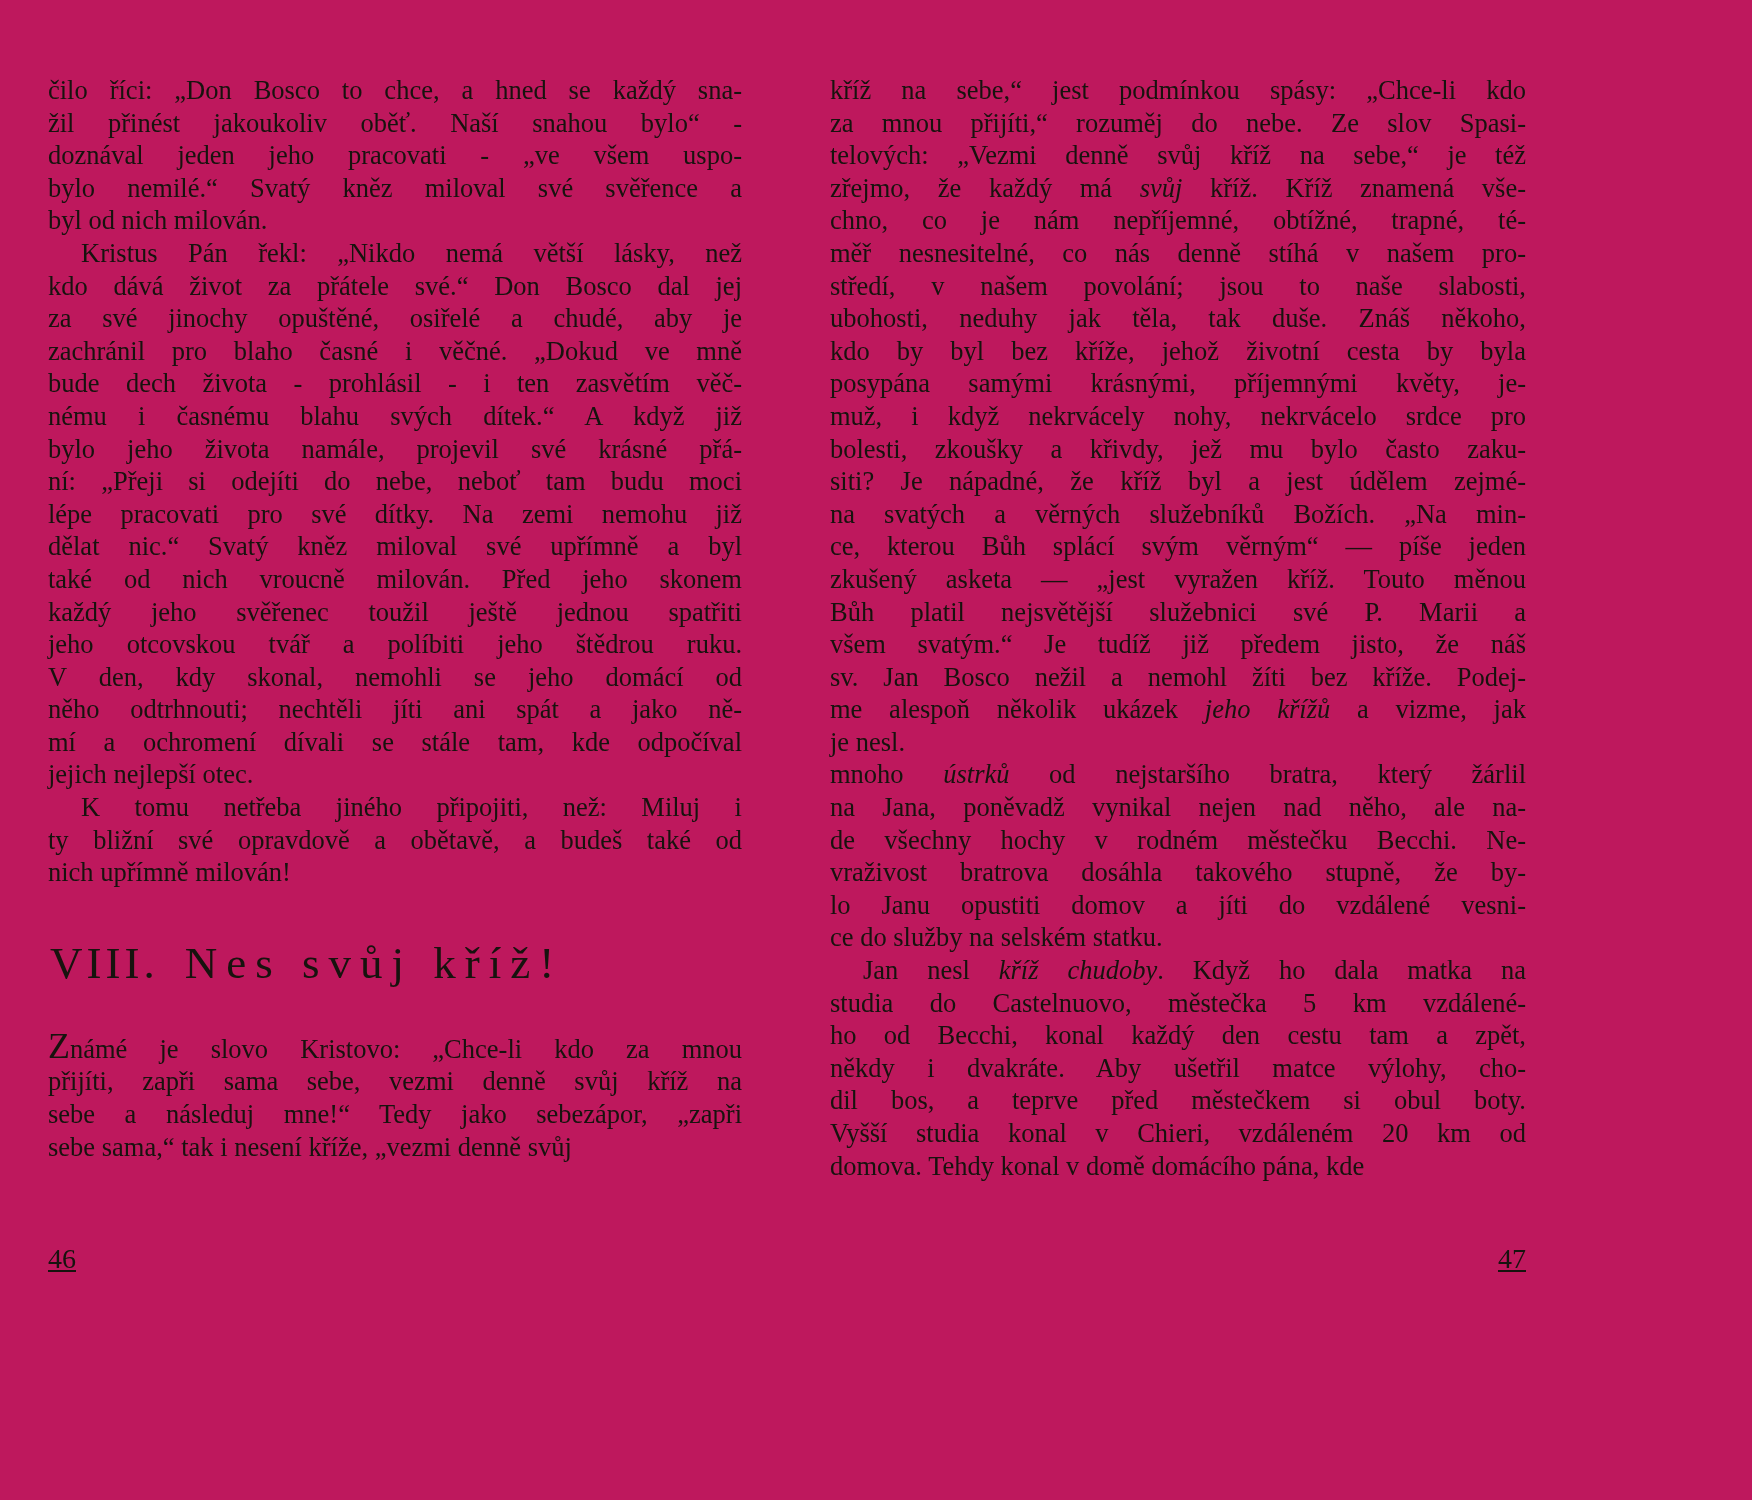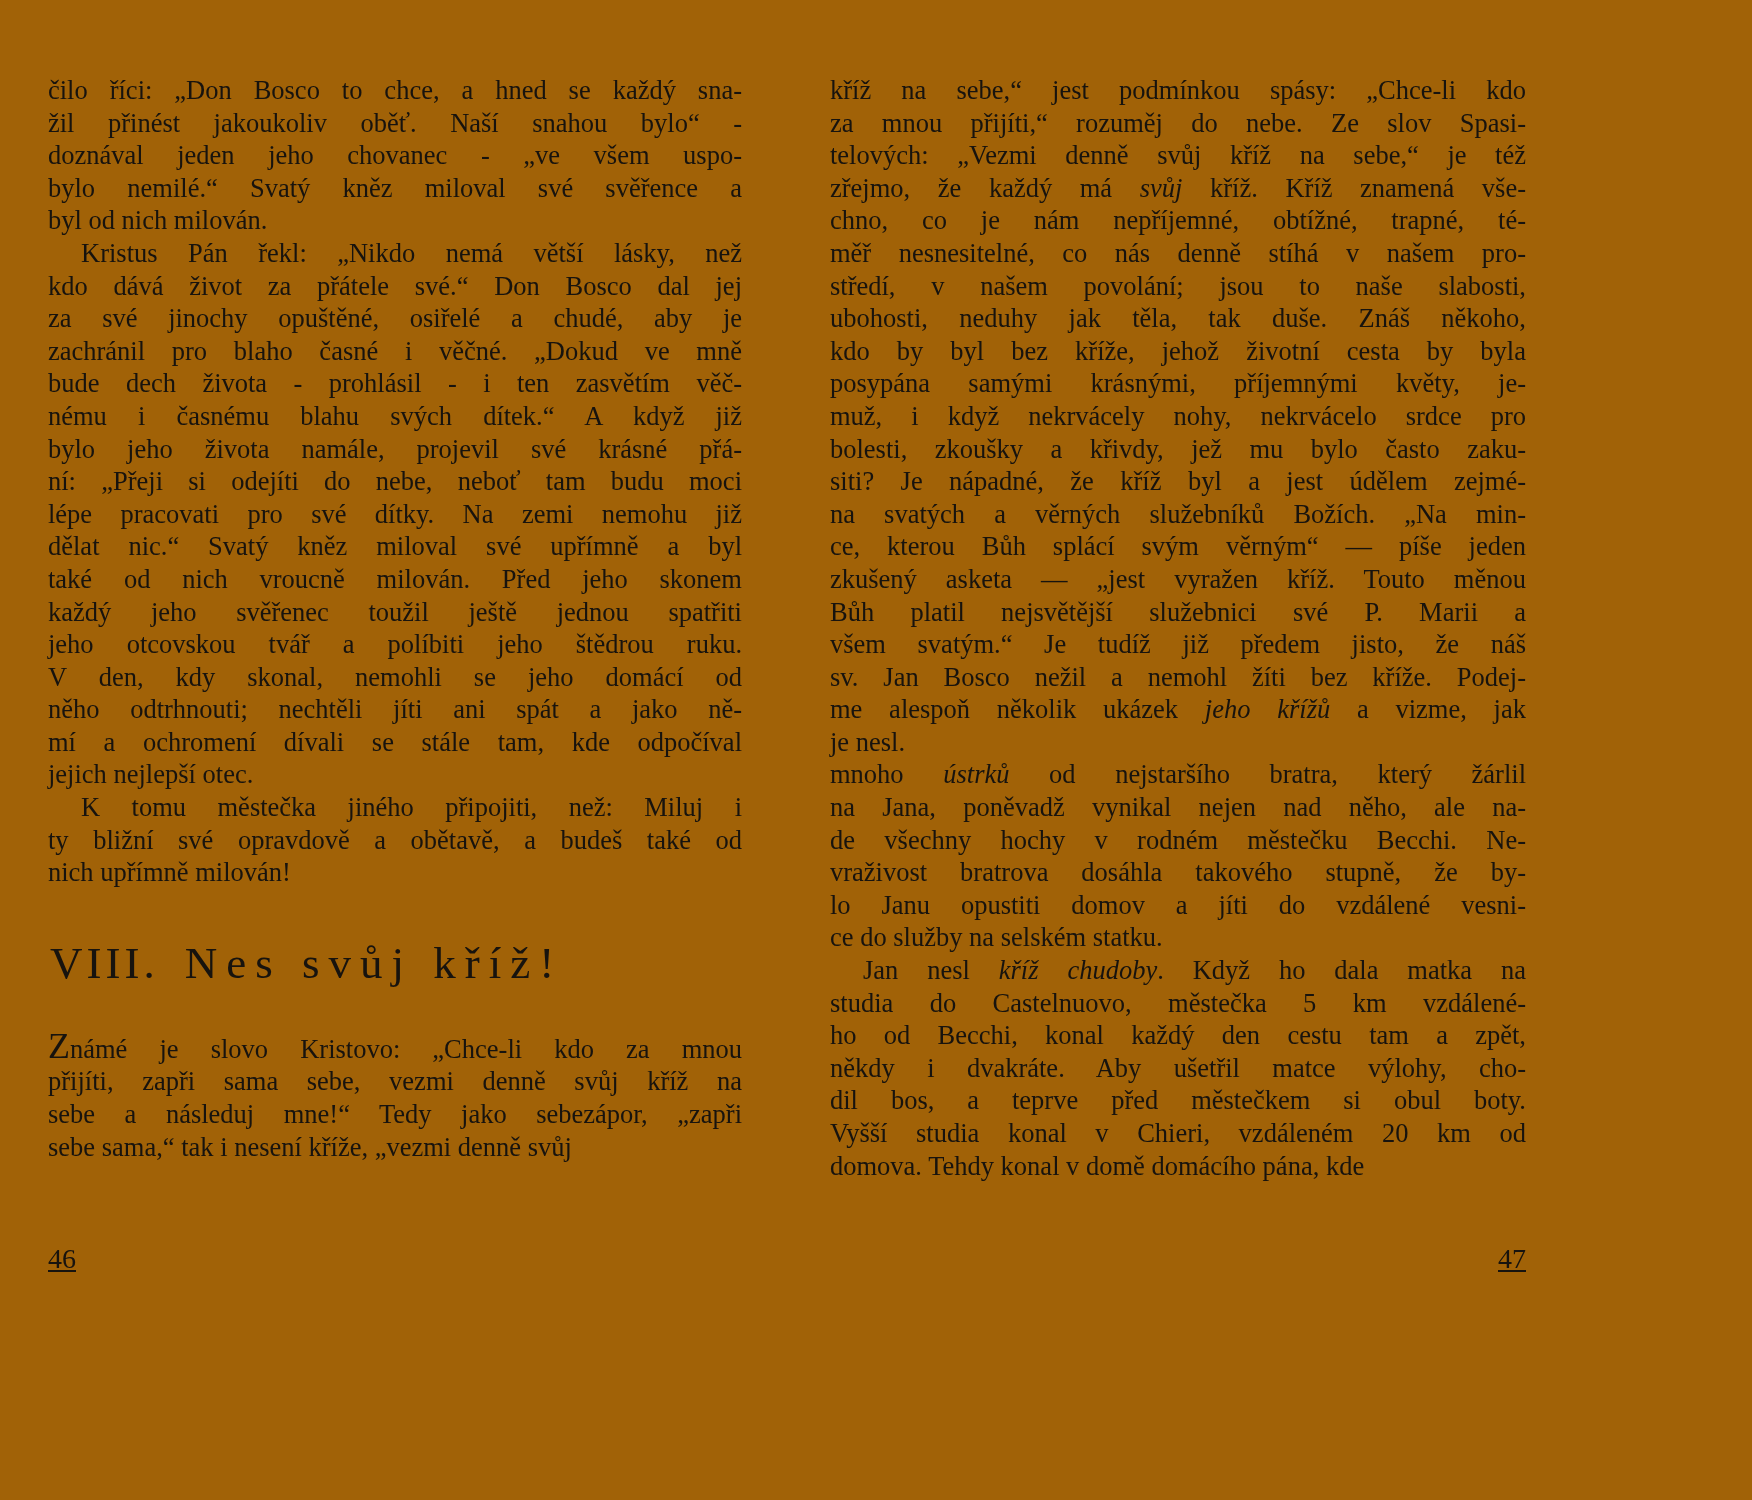--- a/index.html
+++ b/index.html
@@ -6,21 +6,21 @@
   html, body {
     width: 1752px; height: 1500px;
     background: #fdfdfb;
     font-family: "Liberation Serif", "DejaVu Serif", serif;
     color: #17130e;
     overflow: hidden;
   }
   .spread {
     position: relative;
     width: 1752px; height: 1500px;
-    background: #a16207;
+    background: #be185d;
   }
   .page { position: absolute; top: 0; height: 1500px; }
   .page-left  { left: 48px;  width: 694px; }
   .page-right { left: 830px; width: 696px; }
   .page-text {
     position: absolute; top: 74px; left: 0; right: 0;
     font-size: 26.5px;
   }
   .para { margin: 0; }
   .line {
@@ -55,21 +55,21 @@
 </head>
 <body>
 
 <div class="spread">
 
   <section class="page page-left">
     <div class="page-text">
         <div class="para">
           <div class="line">čilo říci: „Don Bosco to chce, a hned se každý sna-</div>
           <div class="line">žil přinést jakoukoliv oběť. Naší snahou bylo“ -</div>
-          <div class="line">doznával jeden jeho chovanec - „ve všem uspo-</div>
+          <div class="line">doznával jeden jeho pracovati - „ve všem uspo-</div>
           <div class="line">bylo nemilé.“ Svatý kněz miloval své svěřence a</div>
           <div class="line last">byl od nich milován.</div>
         </div>
         <div class="para">
           <div class="line indent">Kristus Pán řekl: „Nikdo nemá větší lásky, než</div>
           <div class="line">kdo dává život za přátele své.“ Don Bosco dal jej</div>
           <div class="line">za své jinochy opuštěné, osiřelé a chudé, aby je</div>
           <div class="line">zachránil pro blaho časné i věčné. „Dokud ve mně</div>
           <div class="line">bude dech života - prohlásil - i ten zasvětím věč-</div>
           <div class="line">nému i časnému blahu svých dítek.“ A když již</div>
@@ -79,21 +79,21 @@
           <div class="line">dělat nic.“ Svatý kněz miloval své upřímně a byl</div>
           <div class="line">také od nich vroucně milován. Před jeho skonem</div>
           <div class="line">každý jeho svěřenec toužil ještě jednou spatřiti</div>
           <div class="line">jeho otcovskou tvář a políbiti jeho štědrou ruku.</div>
           <div class="line">V den, kdy skonal, nemohli se jeho domácí od</div>
           <div class="line">něho odtrhnouti; nechtěli jíti ani spát a jako ně-</div>
           <div class="line">mí a ochromení dívali se stále tam, kde odpočíval</div>
           <div class="line last">jejich nejlepší otec.</div>
         </div>
         <div class="para">
-          <div class="line indent">K tomu městečka jiného připojiti, než: Miluj i</div>
+          <div class="line indent">K tomu netřeba jiného připojiti, než: Miluj i</div>
           <div class="line">ty bližní své opravdově a obětavě, a budeš také od</div>
           <div class="line last">nich upřímně milován!</div>
         </div>
         <h2 class="section-heading"><span class="heading-number">VIII.</span><span class="heading-title">Nes svůj kříž!</span></h2>
         <div class="para">
           <div class="line"><span class="initial">Z</span>námé je slovo Kristovo: „Chce-li kdo za mnou</div>
           <div class="line">přijíti, zapři sama sebe, vezmi denně svůj kříž na</div>
           <div class="line">sebe a následuj mne!“ Tedy jako sebezápor, „zapři</div>
           <div class="line last">sebe sama,“ tak i nesení kříže, „vezmi denně svůj</div>
         </div>

